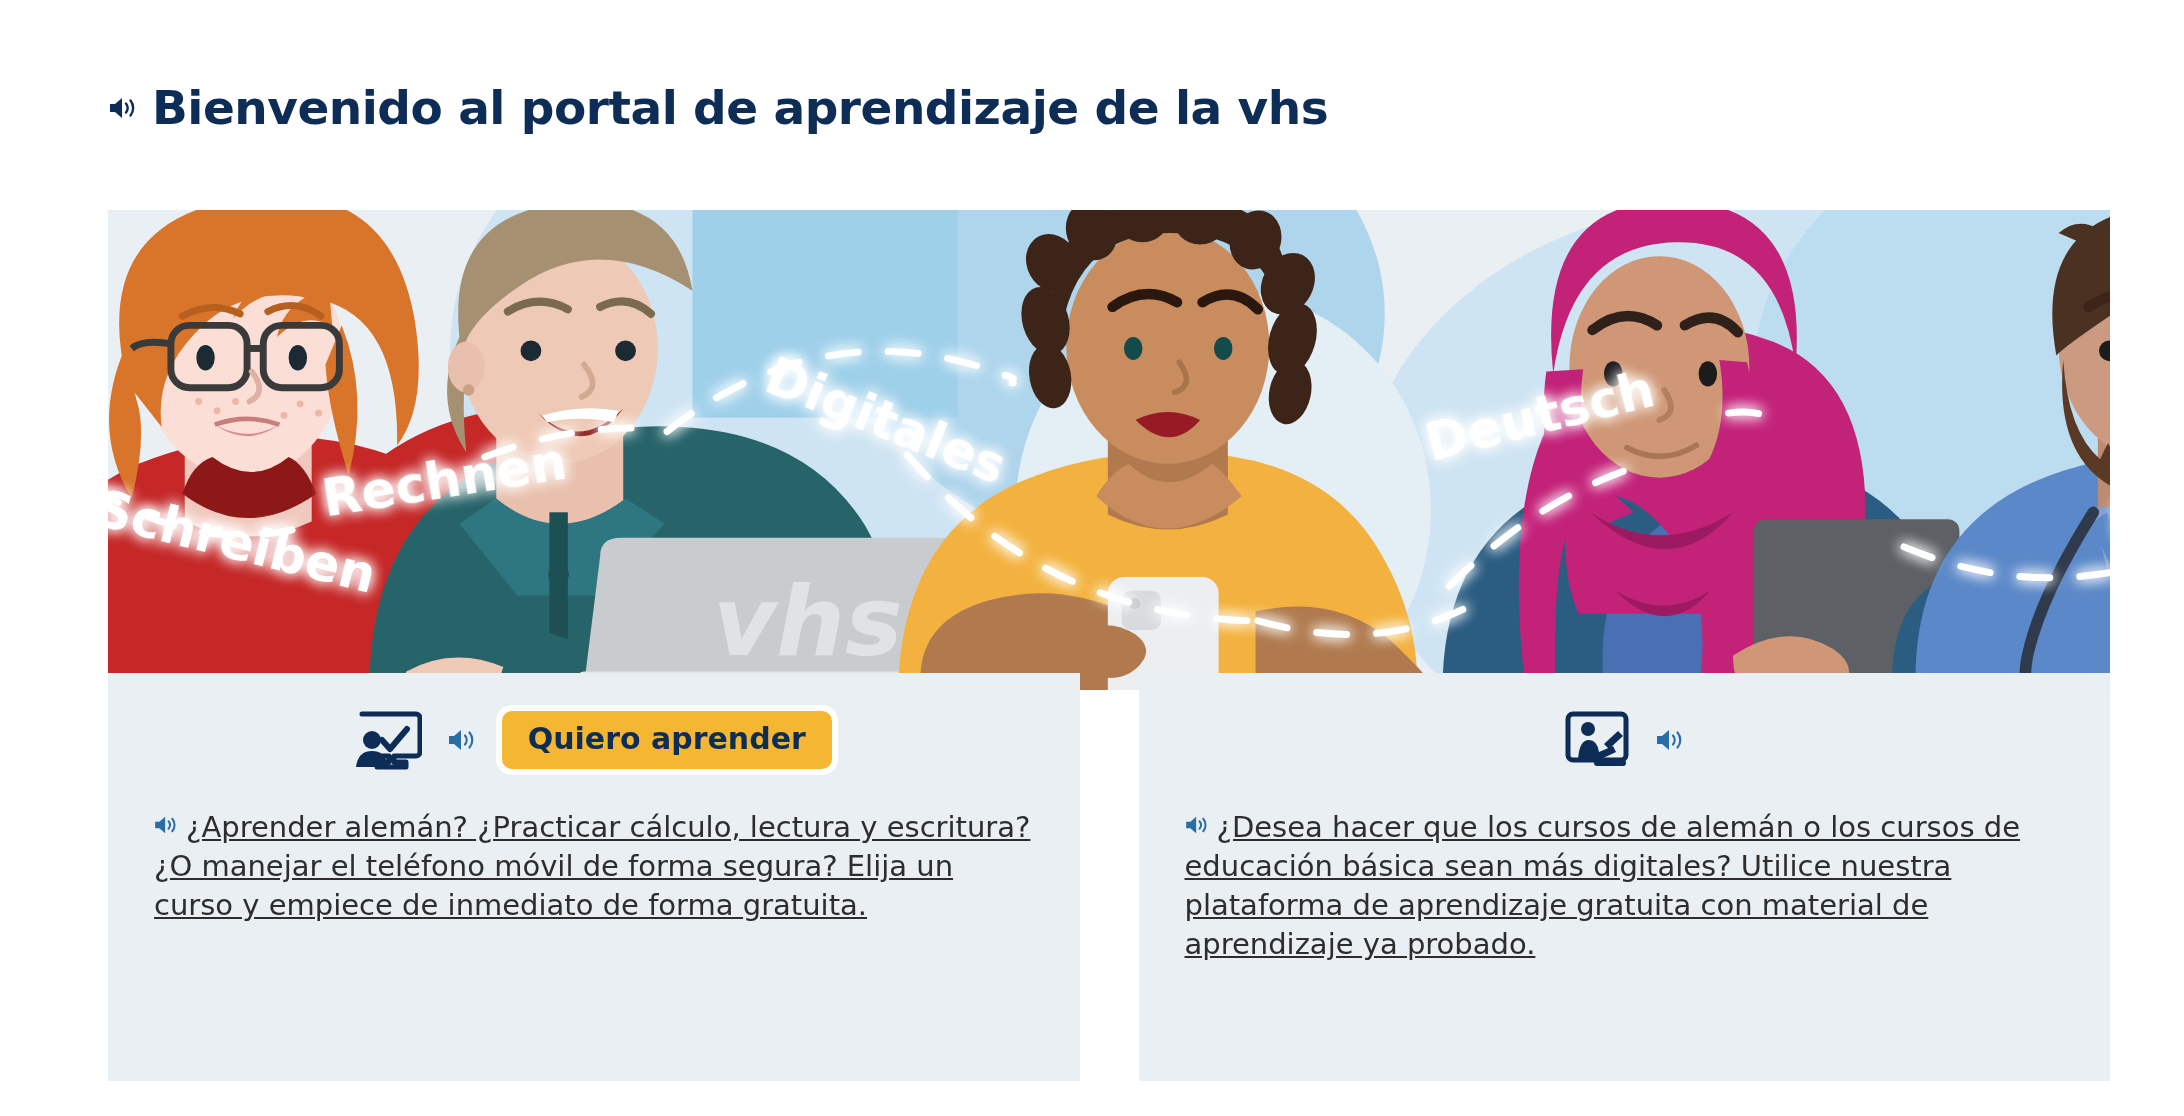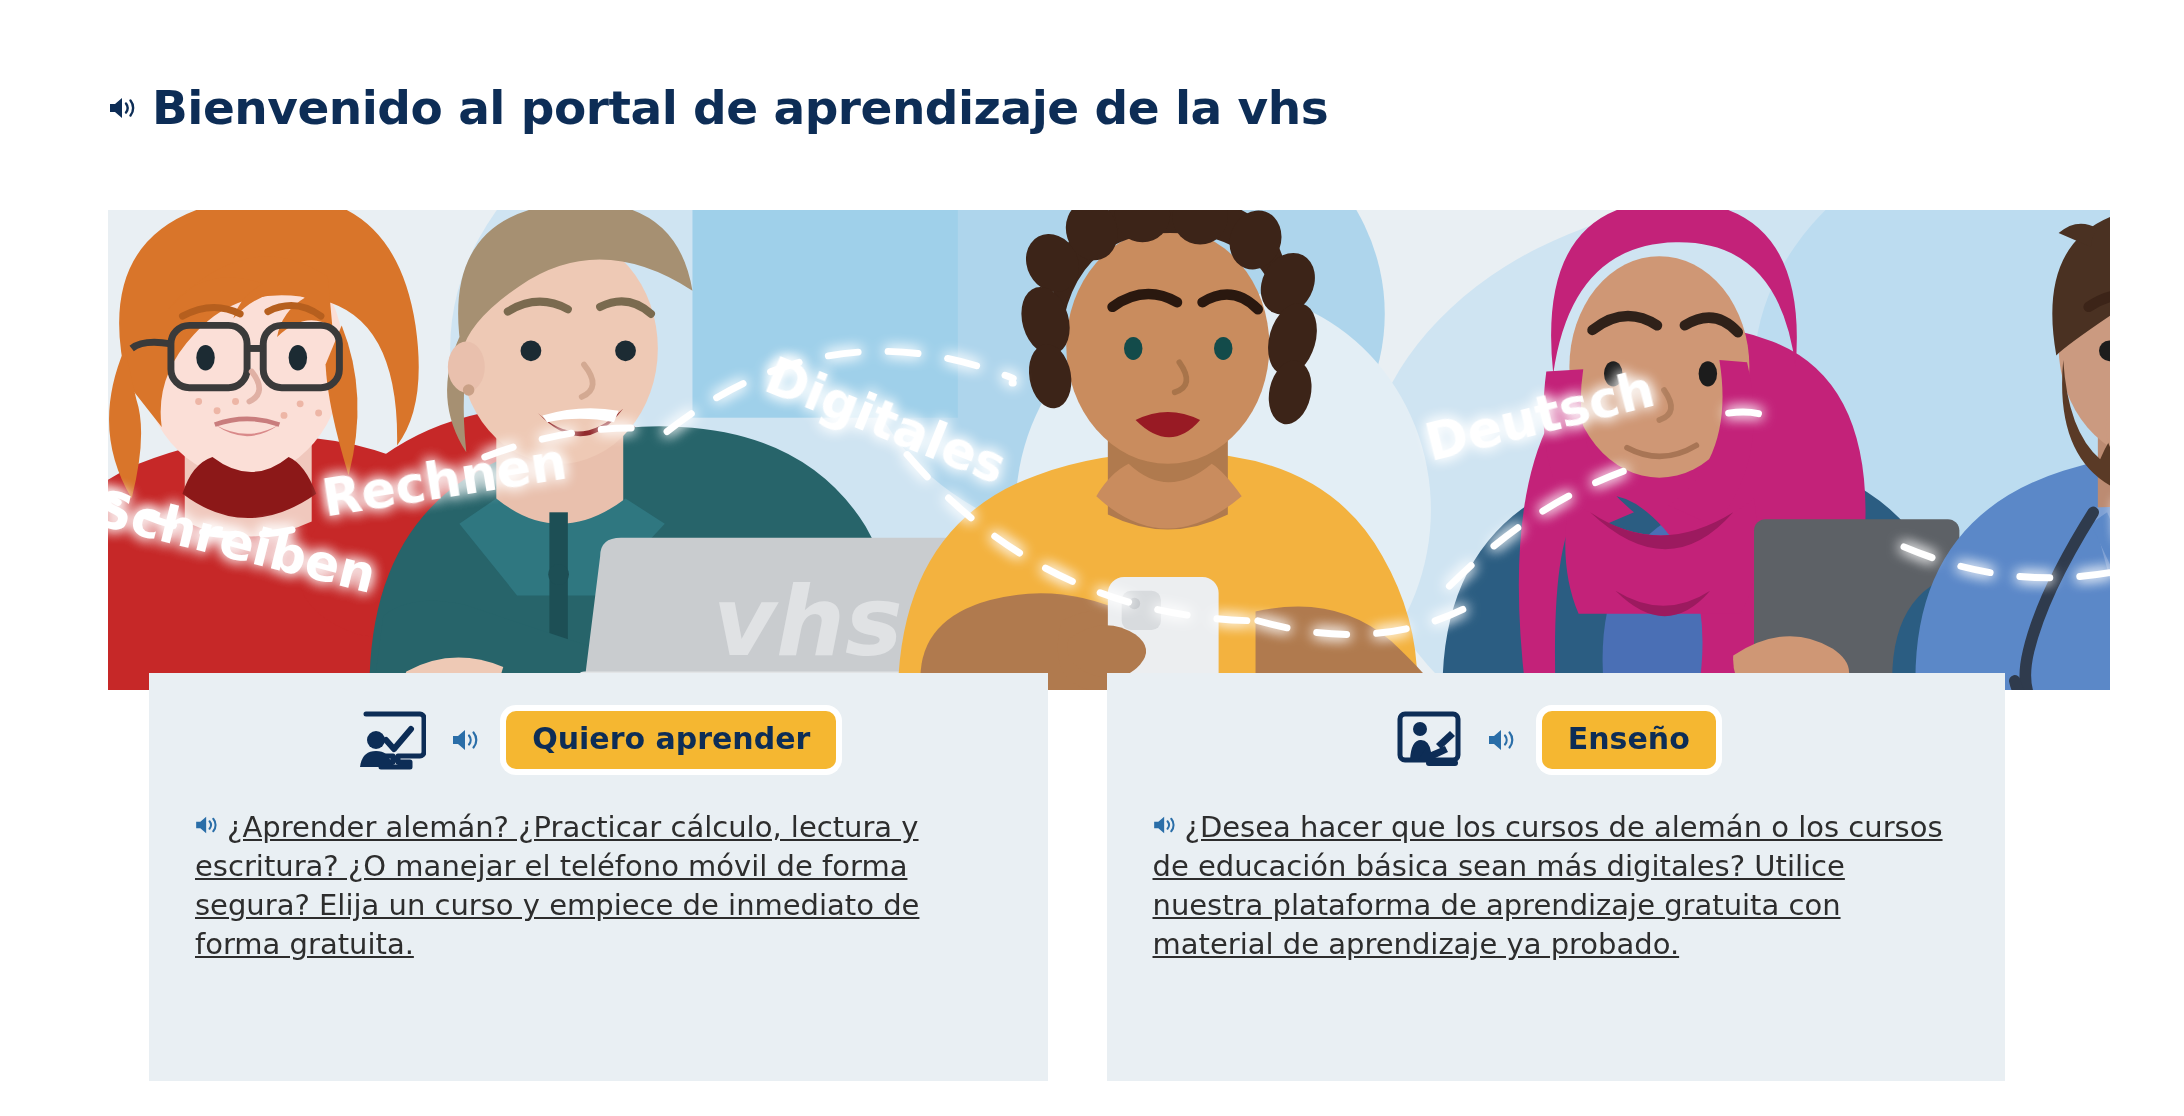--- a/index.html
+++ b/index.html
@@ -31,22 +31,22 @@
   
   .hero {
     position: absolute; left: 108px; top: 210px;
     width: 2002px; height: 480px;
     background: #e9eff3;
     overflow: hidden;
   }
   .hero svg { display:block; width:100%; height:100%; }
 
   
-  .cards { position:absolute; left:108px; top:673px; width:1856px; height:408px;
-           display:flex; gap:59px;margin-left:41px; }
+  .cards { position:absolute; left:108px; top:673px; width:2002px; height:408px;
+           display:flex; gap:59px; }
   .card {
     flex: 1 1 0; background:#e9eff3; padding: 0;
     position: relative;
   }
   .card-head {
     display:flex; align-items:center; justify-content:center;
     gap: 26px; padding-top: 37px;
   }
   .card-icon { width:66px; height:60px; flex:none; }
   .card-icon svg { display:block; }
@@ -369,21 +369,20 @@
             <rect x="30" y="50" width="32" height="6" rx="3" fill="#0d2d56"></rect>
           </svg>
         </span>
         <span class="spk">
           <svg width="28" height="24" viewBox="0 0 28 24" aria-hidden="true">
             <path d="M1 8 h5 L13 2 v20 L6 16 H1 Z" fill="#2a6ea8"></path>
             <path d="M17 7.5 a7 7 0 0 1 0 9" stroke="#2a6ea8" stroke-width="2.2" fill="none" stroke-linecap="round"></path>
             <path d="M21.5 4.5 a11.5 11.5 0 0 1 0 15" stroke="#2a6ea8" stroke-width="2.2" fill="none" stroke-linecap="round"></path>
           </svg>
         </span>
-        <button class="cta">Enseño</button>
       </div>
       <p class="card-body">
         <span class="spk">
           <svg width="24" height="20" viewBox="0 0 28 24" aria-hidden="true">
             <path d="M1 8 h5 L13 2 v20 L6 16 H1 Z" fill="#2a6ea8"></path>
             <path d="M17 7.5 a7 7 0 0 1 0 9" stroke="#2a6ea8" stroke-width="2.4" fill="none" stroke-linecap="round"></path>
             <path d="M21.5 4.5 a11.5 11.5 0 0 1 0 15" stroke="#2a6ea8" stroke-width="2.4" fill="none" stroke-linecap="round"></path>
           </svg>
         </span><span>¿Desea hacer que los cursos de alemán o los cursos de educación básica sean más digitales? Utilice nuestra plataforma de aprendizaje gratuita con material de aprendizaje ya probado.</span>
       </p>

